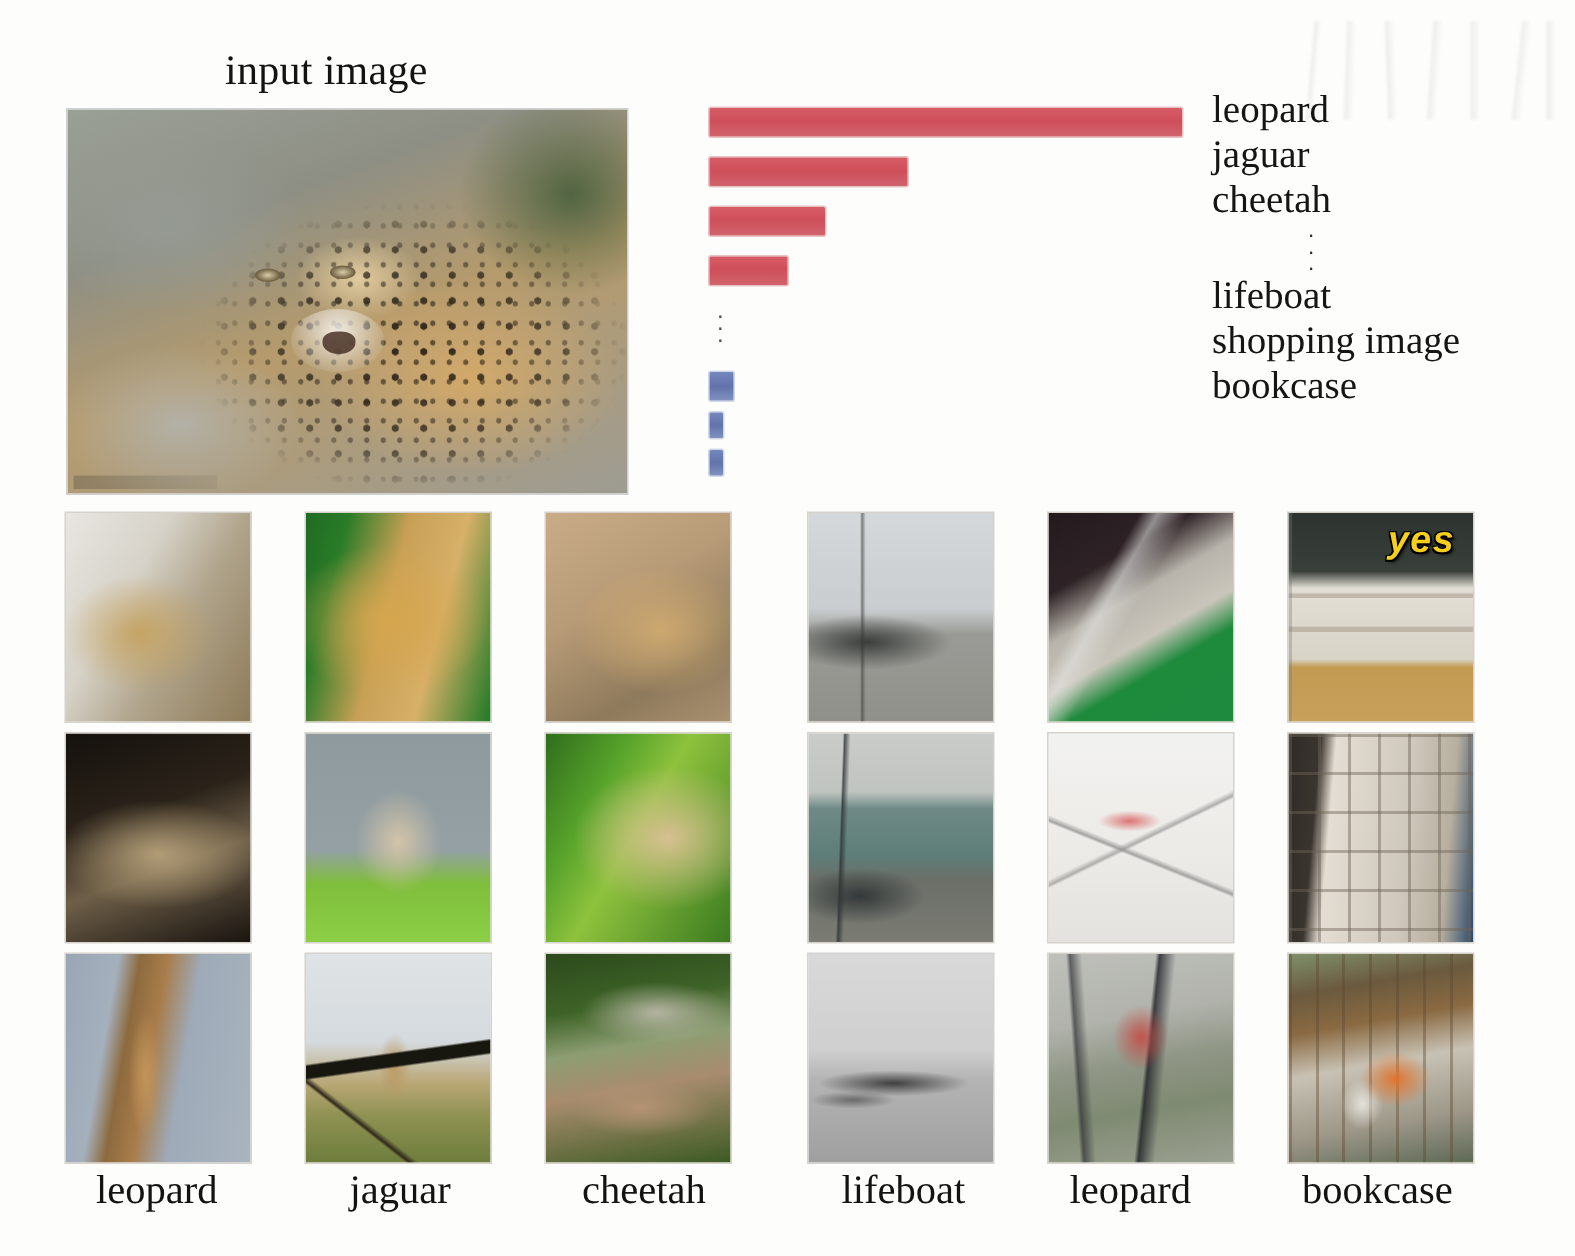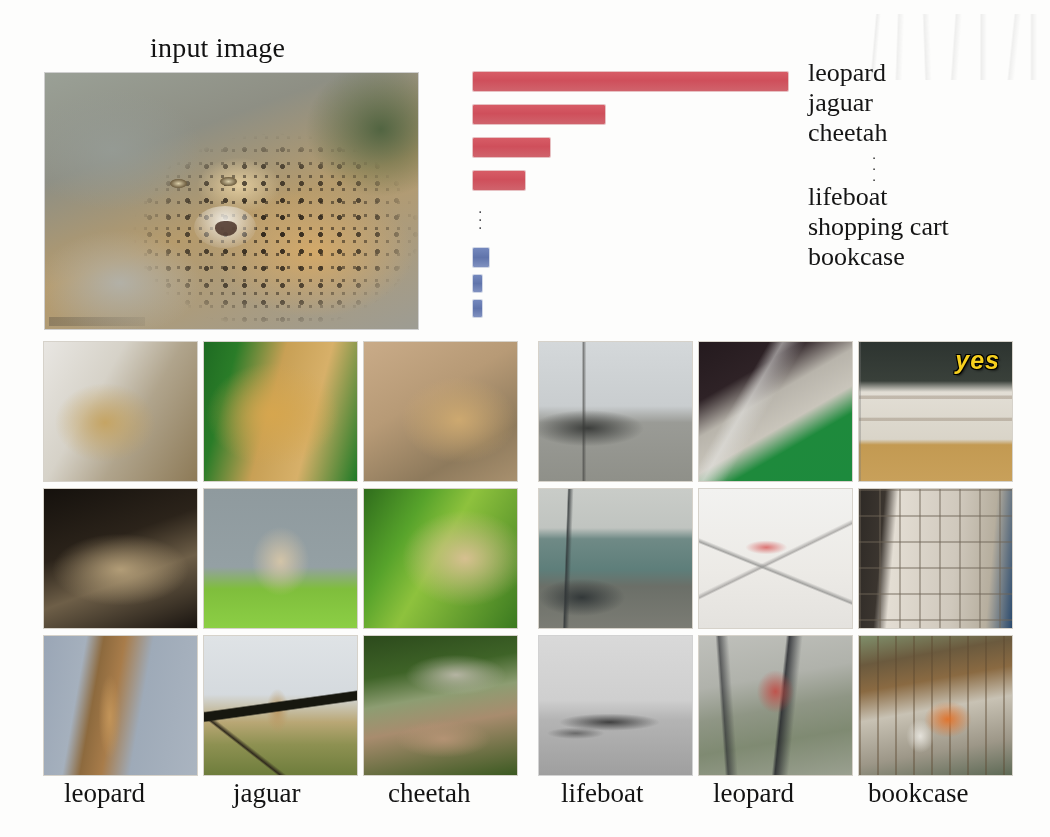--- a/index.html
+++ b/index.html
@@ -131,21 +131,21 @@
       linear-gradient(90deg, transparent 90%, #707070 91%, transparent 94%);
     filter:blur(.6px);
   }
 
   
   .grid{position:absolute;display:grid;grid-template-columns:repeat(3,155px);
         grid-template-rows:repeat(3,141px);gap:6px 5px;}
   #grid-left{left:43px;top:341px;}
   #grid-right{left:538px;top:341px;}
   .thumb{
-    width:155px;height:141px;
+    width:125px;height:141px;
     border:1px solid #d6d2ca;
     box-sizing:border-box;
     position:relative;
     overflow:hidden;
     background-size:cover;background-position:center;
   }
   .thumb .ov{position:absolute;inset:0;}
 
   
   .t-leopard-tree{background:
@@ -284,21 +284,21 @@
   <div id="class-labels">
     <div class="class-label">leopard</div>
     <div class="class-label">jaguar</div>
     <div class="class-label">cheetah</div>
     <div class="label-ellipsis">
       <span>.</span>
         <span>.</span>
         <span>.</span>
     </div>
     <div class="class-label">lifeboat</div>
-    <div class="class-label">shopping cart</div>
+    <div class="class-label">shopping image</div>
     <div class="class-label">bookcase</div>
   </div>
 
   <div class="grid" id="grid-left">
     <div class="thumb t-leopard-tree">
         <div class="ov"></div>
       </div>
     <div class="thumb t-jaguar-green">
         <div class="ov"></div>
       </div>

